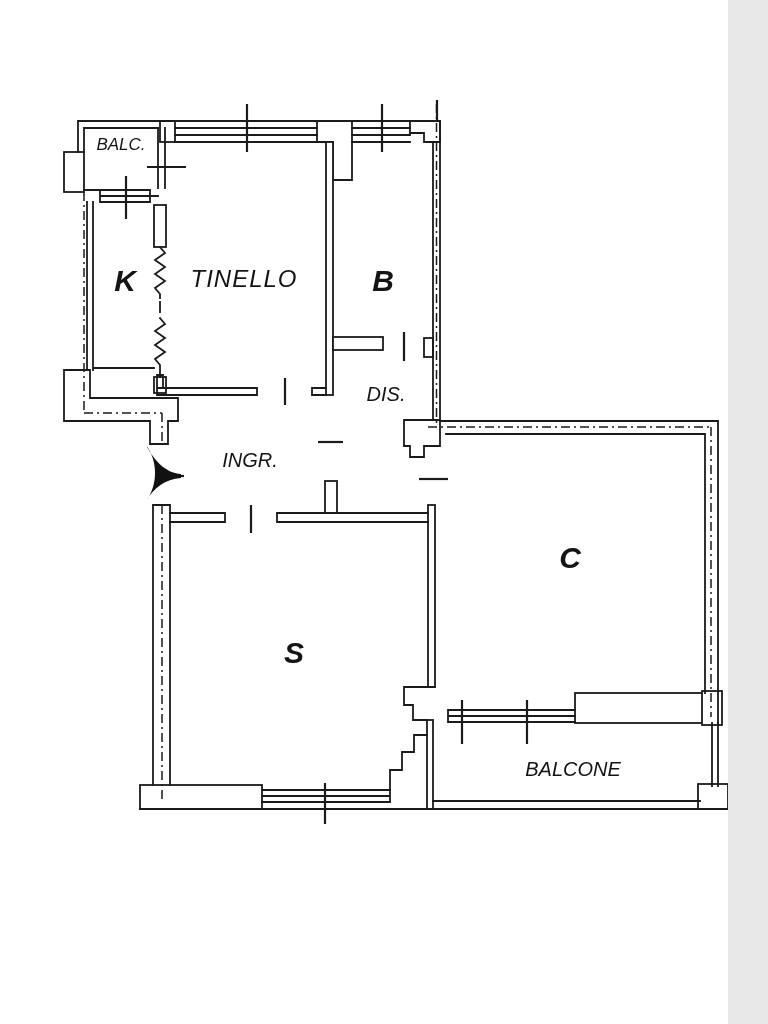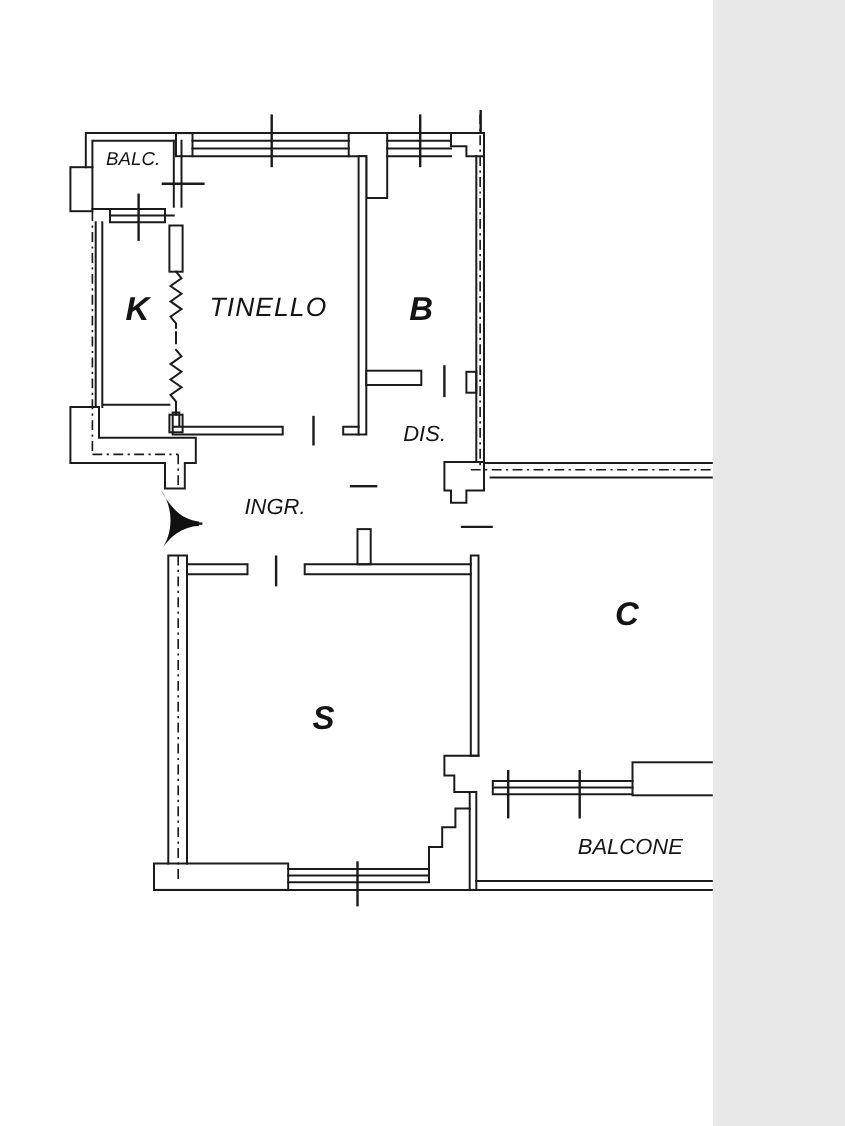--- a/index.html
+++ b/index.html
@@ -1,17 +1,17 @@
 <!DOCTYPE html>
 <html><head>
 <meta charset="utf-8">
 <style>
   html,body { margin:0; padding:0; background:#e8e8e8; }
   .canvas {
-    position:relative; width:648px; height:1024px; background:#ffffff;
+    position:relative; width:728px; height:1024px; background:#ffffff;
     font-family:"Liberation Sans", sans-serif; overflow:hidden;
   }
   svg { position:absolute; inset:0; }
   .w    { stroke:#1b1b1b; stroke-width:1.8; fill:none; stroke-linecap:square; }
   .wf   { stroke:#1b1b1b; stroke-width:1.8; fill:#ffffff; }
   .dd   { stroke:#1b1b1b; stroke-width:1.5; fill:none; stroke-dasharray:9 4 2 4; }
   .tick { stroke:#1b1b1b; stroke-width:2.2; fill:none; }
   .door { fill:#111111; stroke:none; }
   text  { fill:#141414; font-family:"Liberation Sans", sans-serif;
           font-style:italic; text-anchor:middle; }

